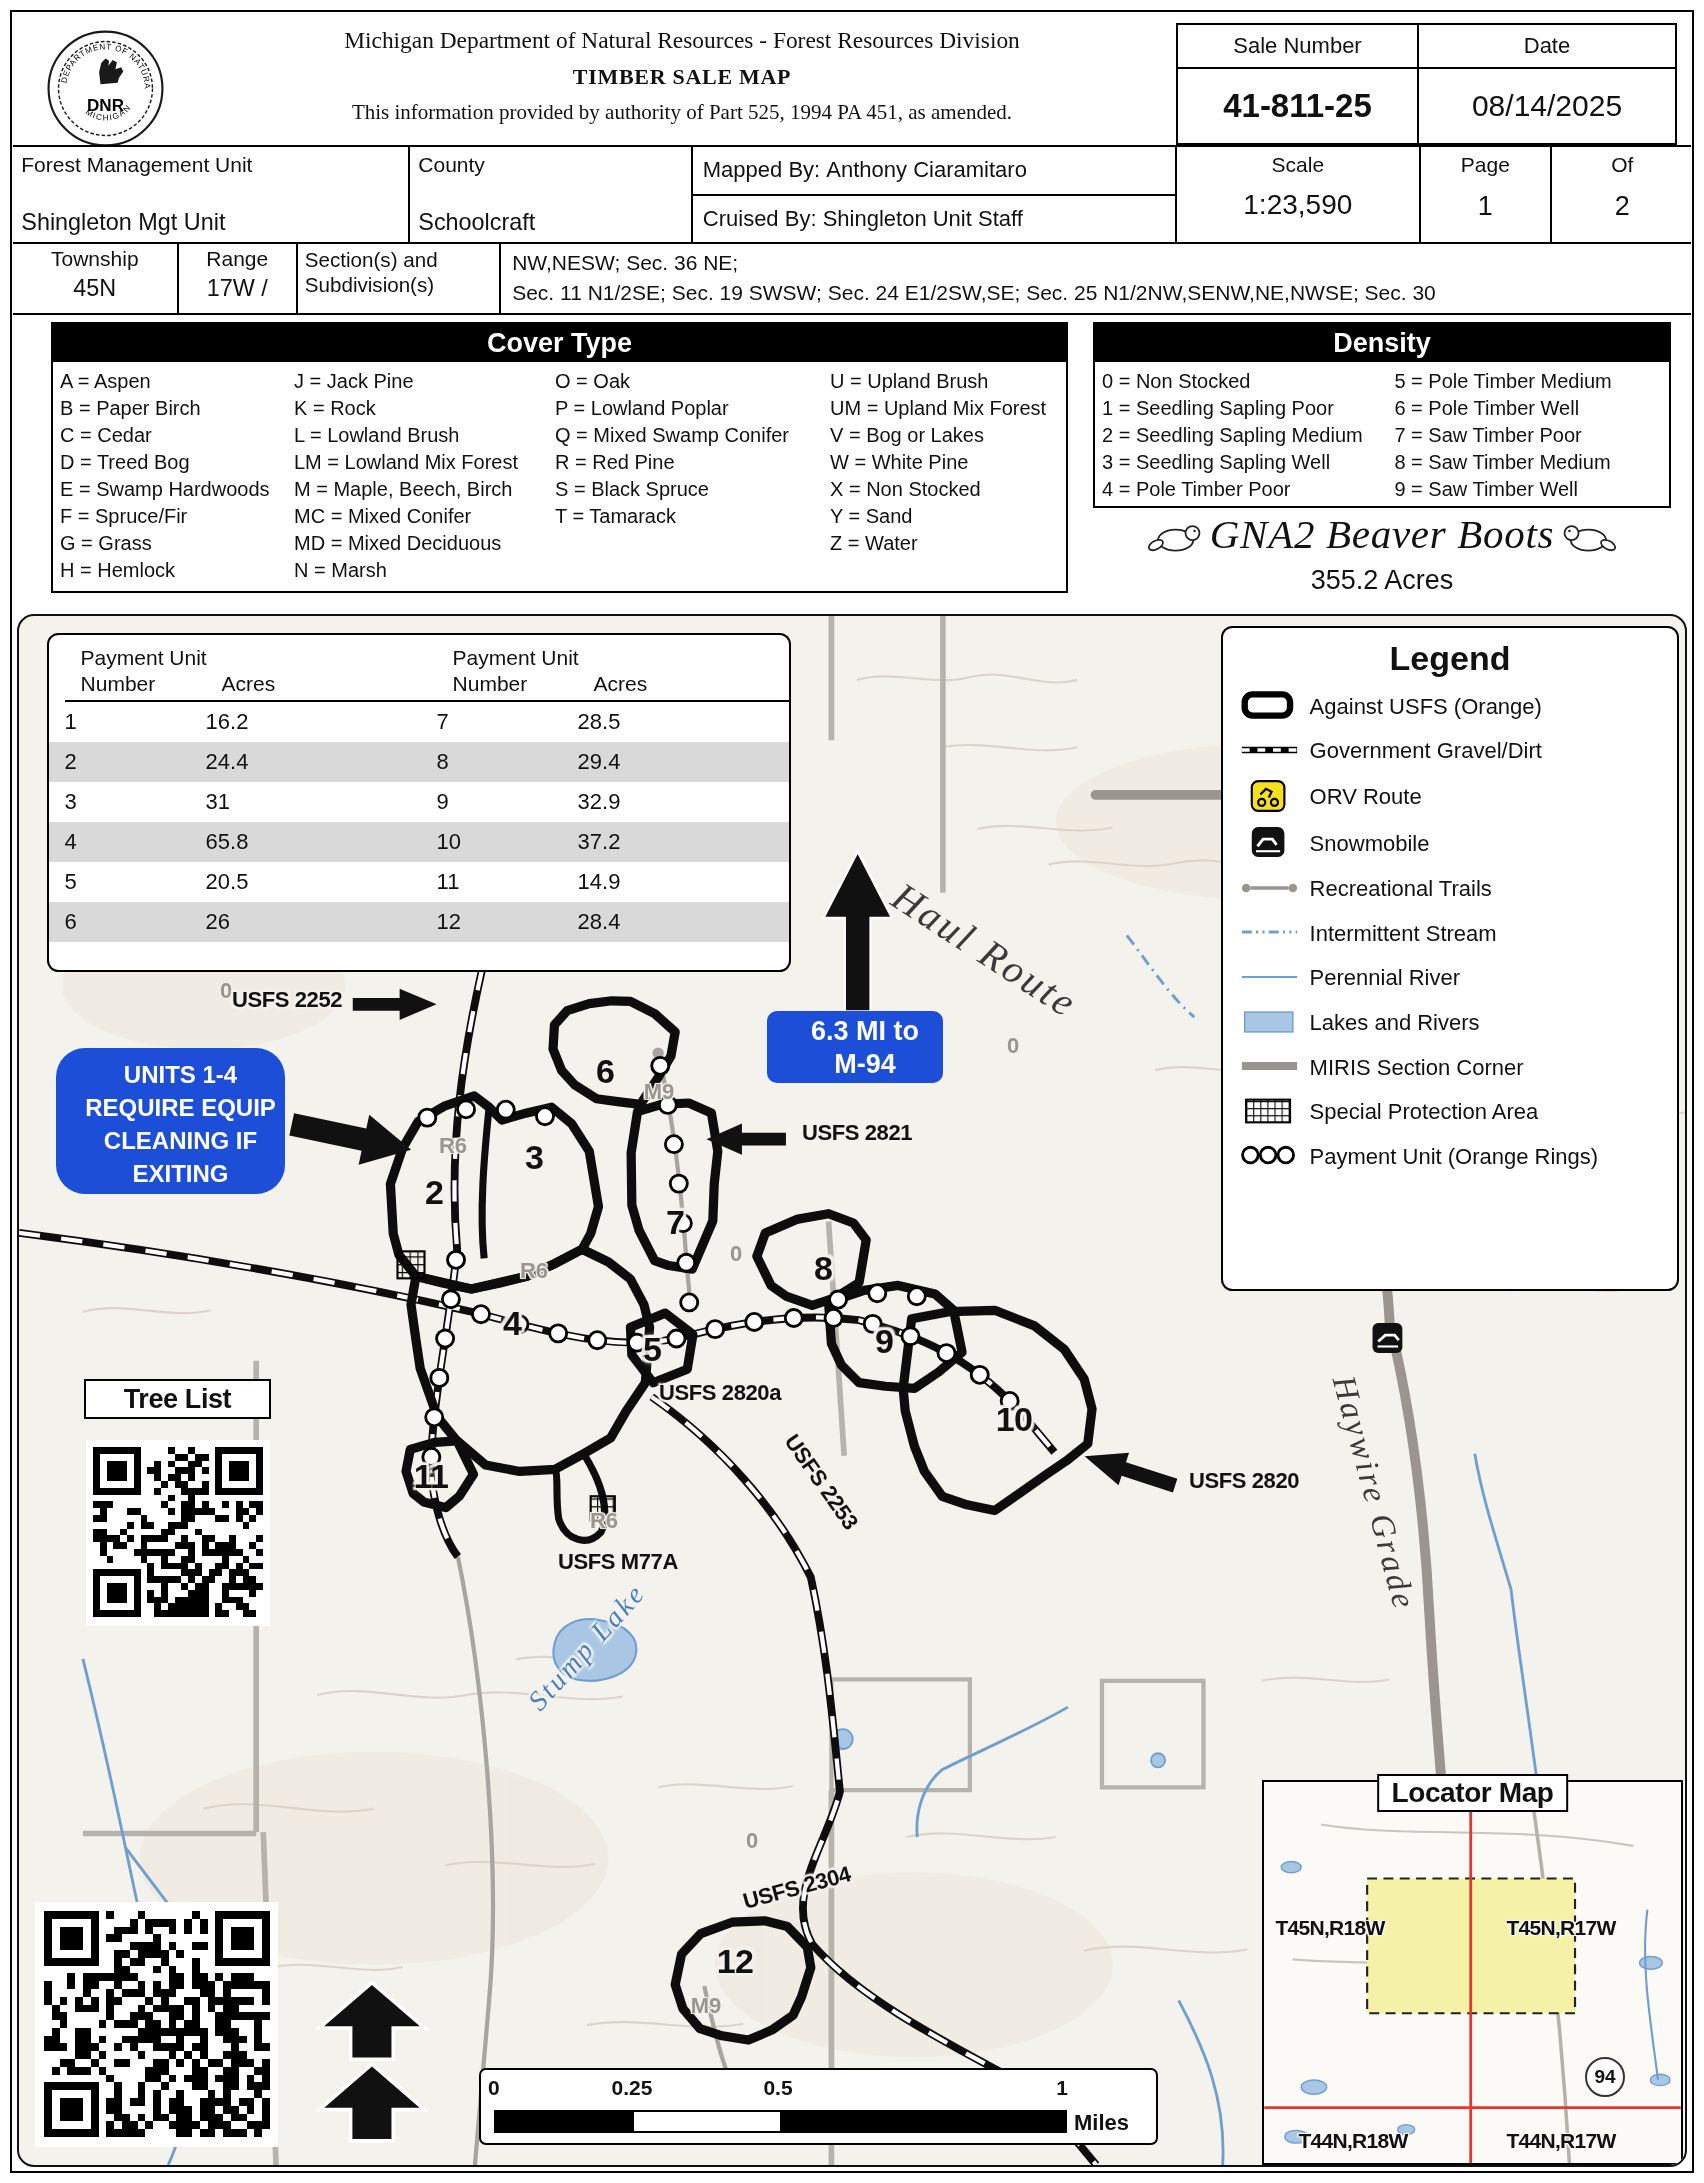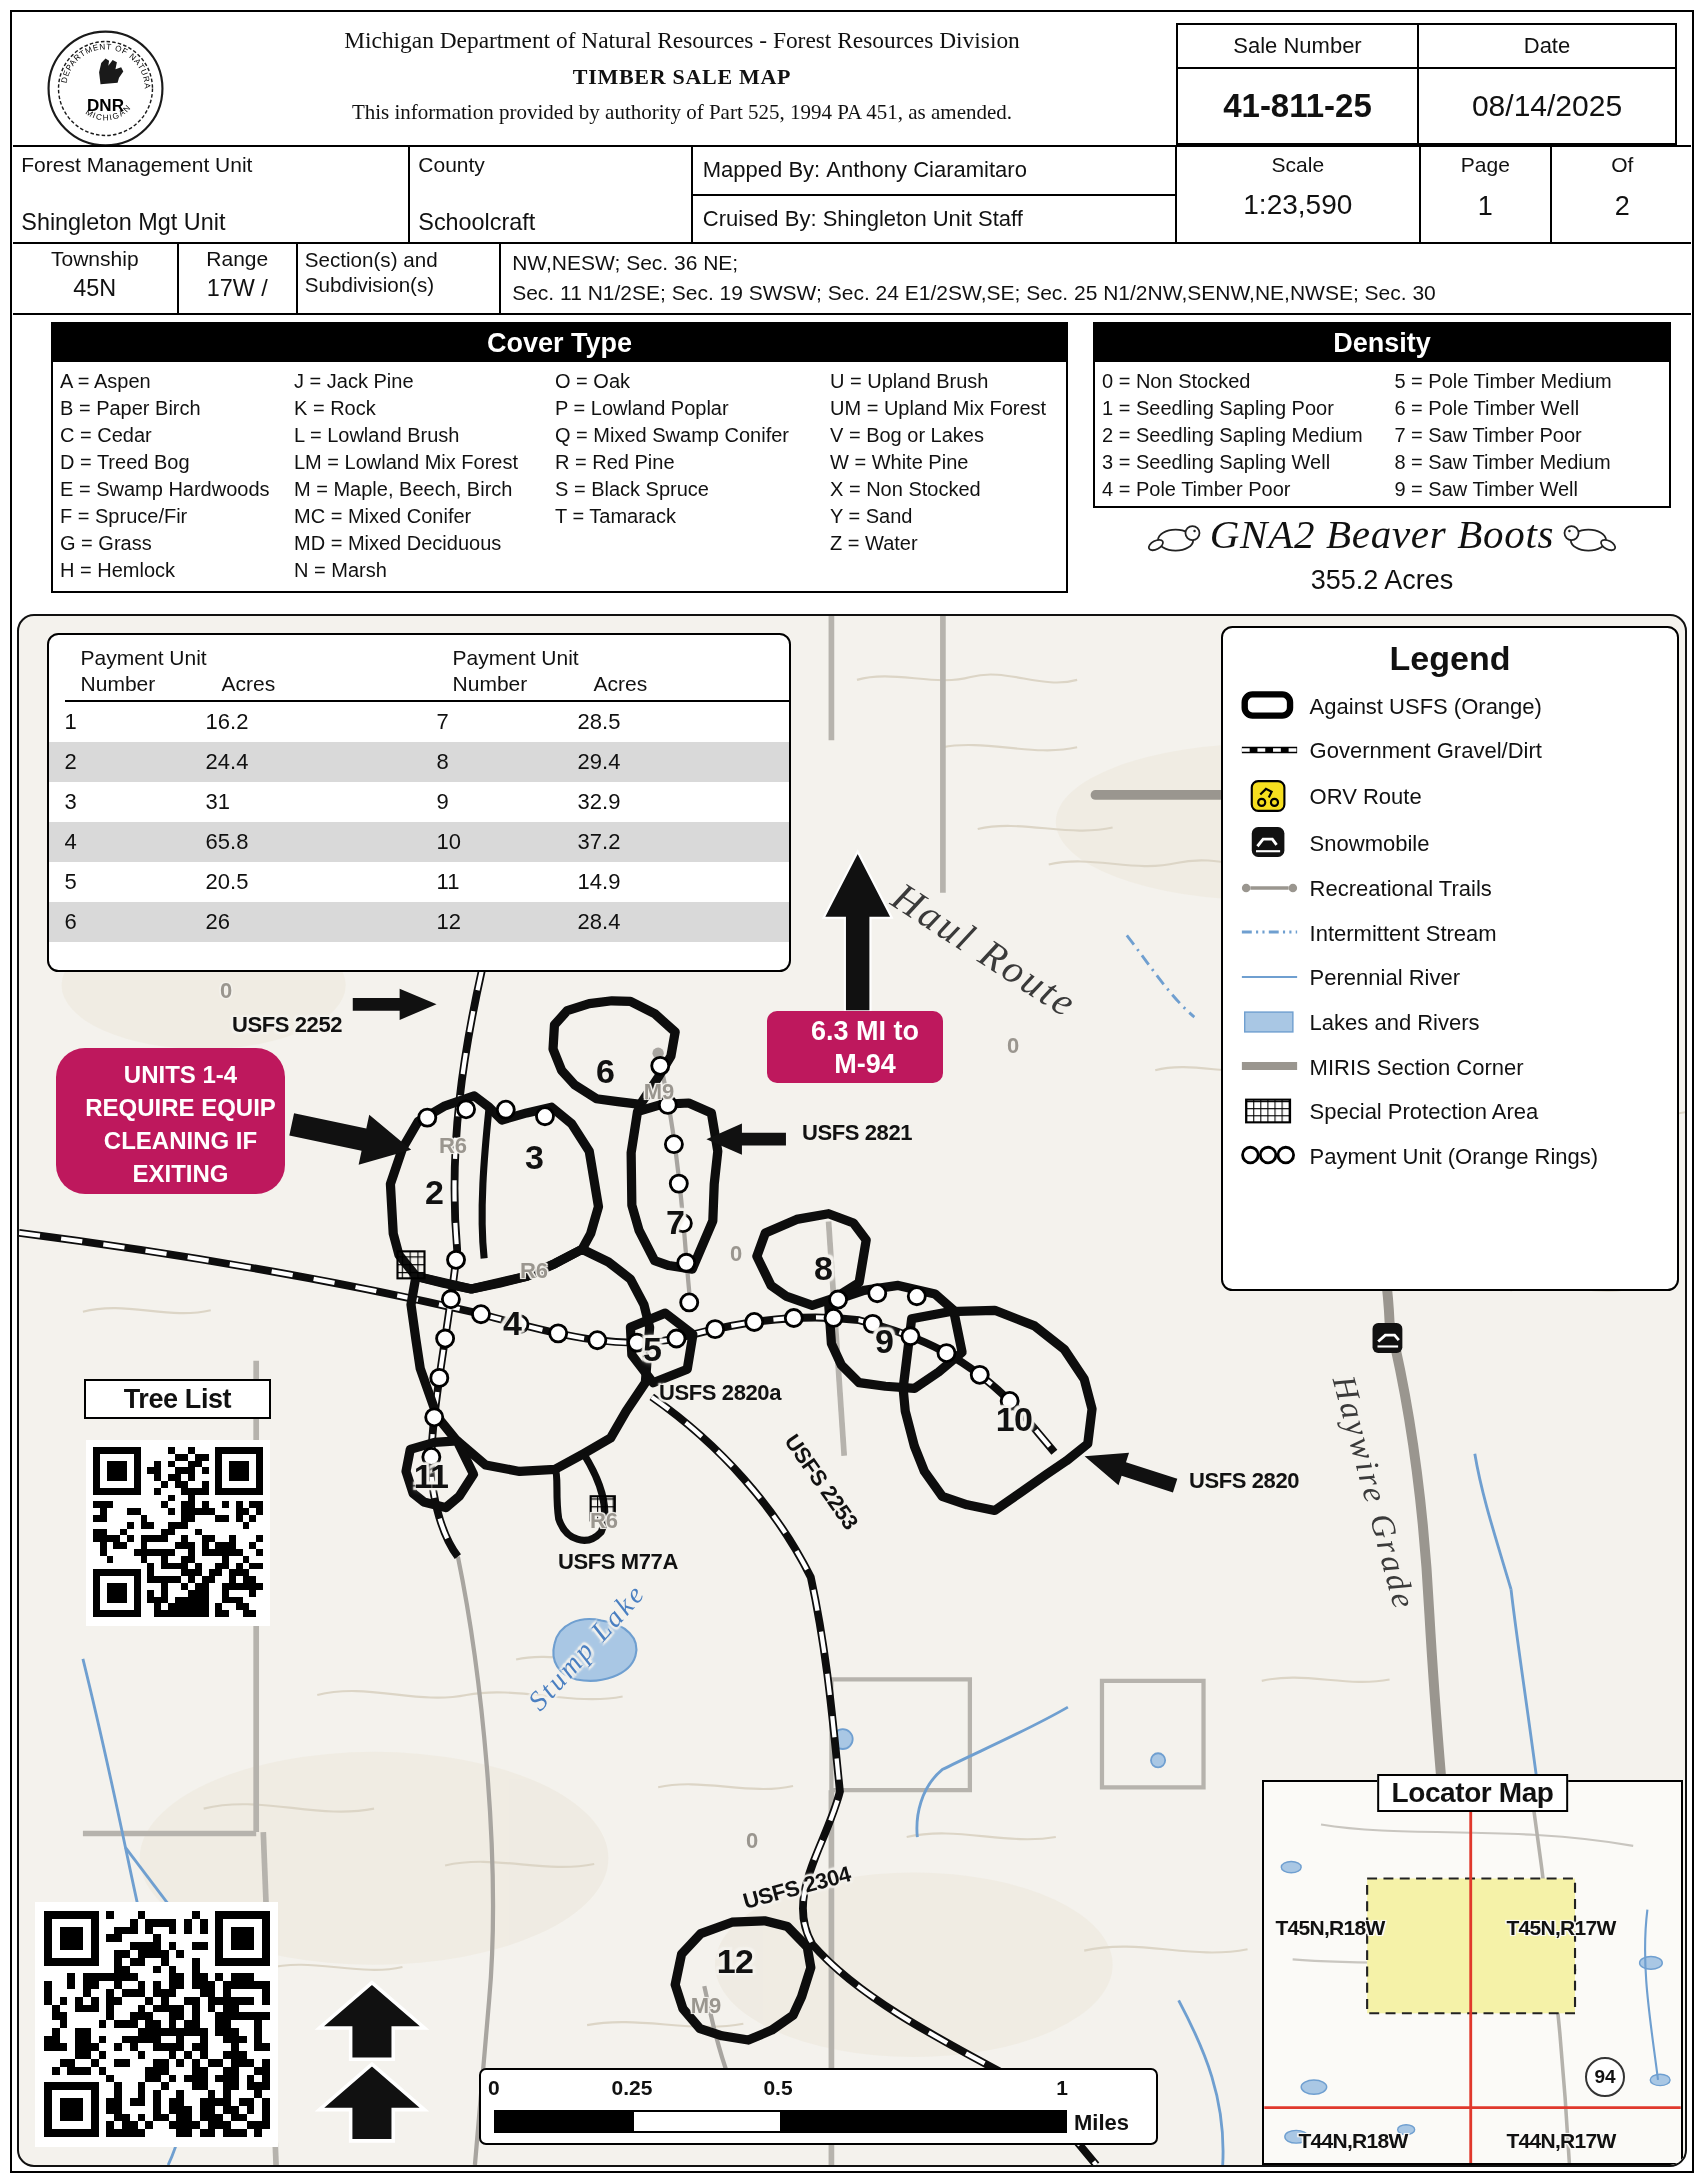--- a/index.html
+++ b/index.html
@@ -48,21 +48,21 @@
   .map-panel{position:absolute;left:17px;top:614px;width:1666px;height:1549px;border:2.8px solid #111;border-radius:17px;
     background:#f4f2ed;overflow:hidden;box-sizing:content-box;}
   .map-panel svg.base{position:absolute;left:0;top:0;}
   .maplabel{position:absolute;transform:translate(-50%,-50%);white-space:nowrap;font-weight:600;font-size:22px;letter-spacing:-0.4px;
     text-shadow:-2.1px -2.1px 1.4px #f4f2ed,2.1px -2.1px 1.4px #f4f2ed,-2.1px 2.1px 1.4px #f4f2ed,2.1px 2.1px 1.4px #f4f2ed,0 0 5.7px #f4f2ed;}
   .unitnum{position:absolute;transform:translate(-50%,-50%);font-weight:bold;font-size:34px;letter-spacing:-0.7px;
     text-shadow:-2.8px -2.8px 1.4px #f4f2ed,2.8px -2.8px 1.4px #f4f2ed,-2.8px 2.8px 1.4px #f4f2ed,2.8px 2.8px 1.4px #f4f2ed,0 0 7px #f4f2ed;}
   .code{position:absolute;transform:translate(-50%,-50%);font-weight:bold;font-size:22px;color:#9a968f;
     text-shadow:-1.4px -1.4px 0.7px #f4f2ed,1.4px -1.4px 0.7px #f4f2ed,-1.4px 1.4px 0.7px #f4f2ed,1.4px 1.4px 0.7px #f4f2ed;}
   .script{font-family:"Liberation Serif",serif;font-style:italic;font-weight:normal;letter-spacing:2.8px;color:#3a3a3a;}
-  .blackbox{position:absolute;background:#be185d;color:#fff;border-radius:10px;text-align:center;font-weight:bold;letter-spacing:0;padding-left:20px;}
+  .blackbox{position:absolute;background:#1d4ed8;color:#fff;border-radius:10px;text-align:center;font-weight:bold;letter-spacing:0;padding-left:20px;}
   .ptable{position:absolute;left:28px;top:17px;width:744px;height:339px;background:#fff;border:2.8px solid #000;border-radius:11.4px;
     overflow:hidden;box-sizing:border-box;}
   .phead{display:grid;grid-template-columns:141px 231px 141px 231px;padding:10px 0 4.3px 15.6px;border-bottom:2.1px solid #000;margin-left:16px;}
   .phead div{font-size:21px;line-height:25.6px;}
   .prows .prow{display:grid;grid-template-columns:141px 231px 141px 231px;height:40px;align-items:center;padding-left:15.6px;font-size:22px;}
   .prows .prow:nth-child(even){background:#d9d9d9;}
   .legend{position:absolute;left:1202px;top:10px;width:458px;height:665px;background:#fff;border:2.8px solid #000;border-radius:11.4px;box-sizing:border-box;}
   .leg-title{font-size:34px;font-weight:bold;text-align:center;margin:11.4px 0 5.7px 0;}
   .leg-row{display:flex;align-items:center;padding:4.3px 7px 4.3px 15.6px;}
   .leg-icon{width:71px;flex:none;}
@@ -453,21 +453,21 @@
     <div class="code" style="left:640px;top:476px;">M9</div>
     <div class="code" style="left:687px;top:1390px;">M9</div>
     <div class="code" style="left:434px;top:530px;">R6</div>
     <div class="code" style="left:515px;top:655px;">R6</div>
     <div class="code" style="left:585px;top:905px;">R6</div>
     <div class="code" style="left:717px;top:638px;">0</div>
     <div class="code" style="left:994px;top:430px;">0</div>
     <div class="code" style="left:733px;top:1225px;">0</div>
     <div class="code" style="left:207px;top:375px;">0</div>
 
-    <div class="maplabel" style="left:268px;top:409px;">USFS 2252</div>
+    <div class="maplabel" style="left:268px;top:384px;">USFS 2252</div>
     <div class="maplabel" style="left:838px;top:517px;">USFS 2821</div>
     <div class="maplabel" style="left:701px;top:777px;">USFS 2820a</div>
     <div class="maplabel" style="left:1225px;top:865px;">USFS 2820</div>
     <div class="maplabel" style="left:802px;top:866px;transform:translate(-50%,-50%) rotate(55deg);">USFS 2253</div>
     <div class="maplabel" style="left:599px;top:946px;">USFS M77A</div>
     <div class="maplabel" style="left:778px;top:1272px;transform:translate(-50%,-50%) rotate(-15deg);">USFS 2304</div>
     <div class="maplabel script" style="left:966px;top:334px;font-size:40px;transform:translate(-50%,-50%) rotate(33deg);">Haul Route</div>
     <div class="maplabel script" style="left:1355px;top:877px;font-size:33px;transform:translate(-50%,-50%) rotate(75deg);">Haywire Grade</div>
     <div class="maplabel script" style="left:568px;top:1031px;font-size:28px;color:#4a7fc1;transform:translate(-50%,-50%) rotate(-48deg);">Stump Lake</div>
 

